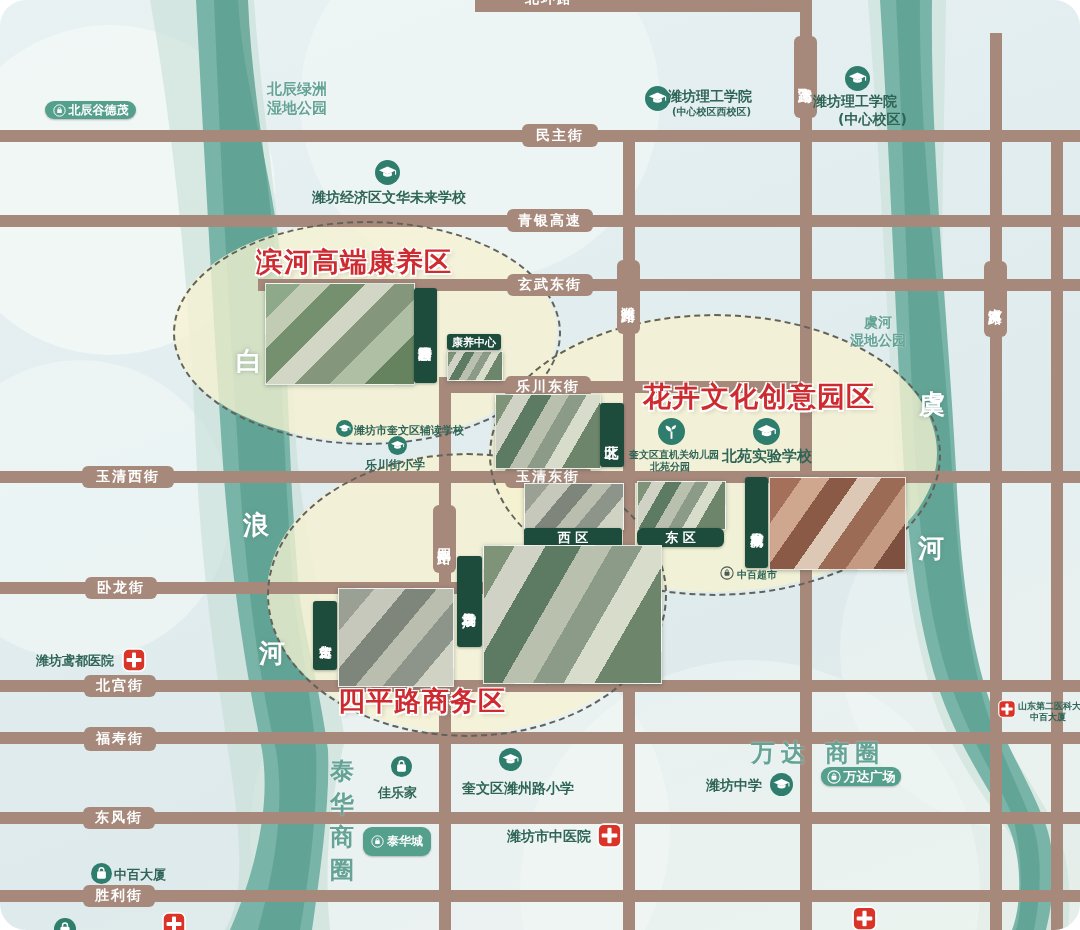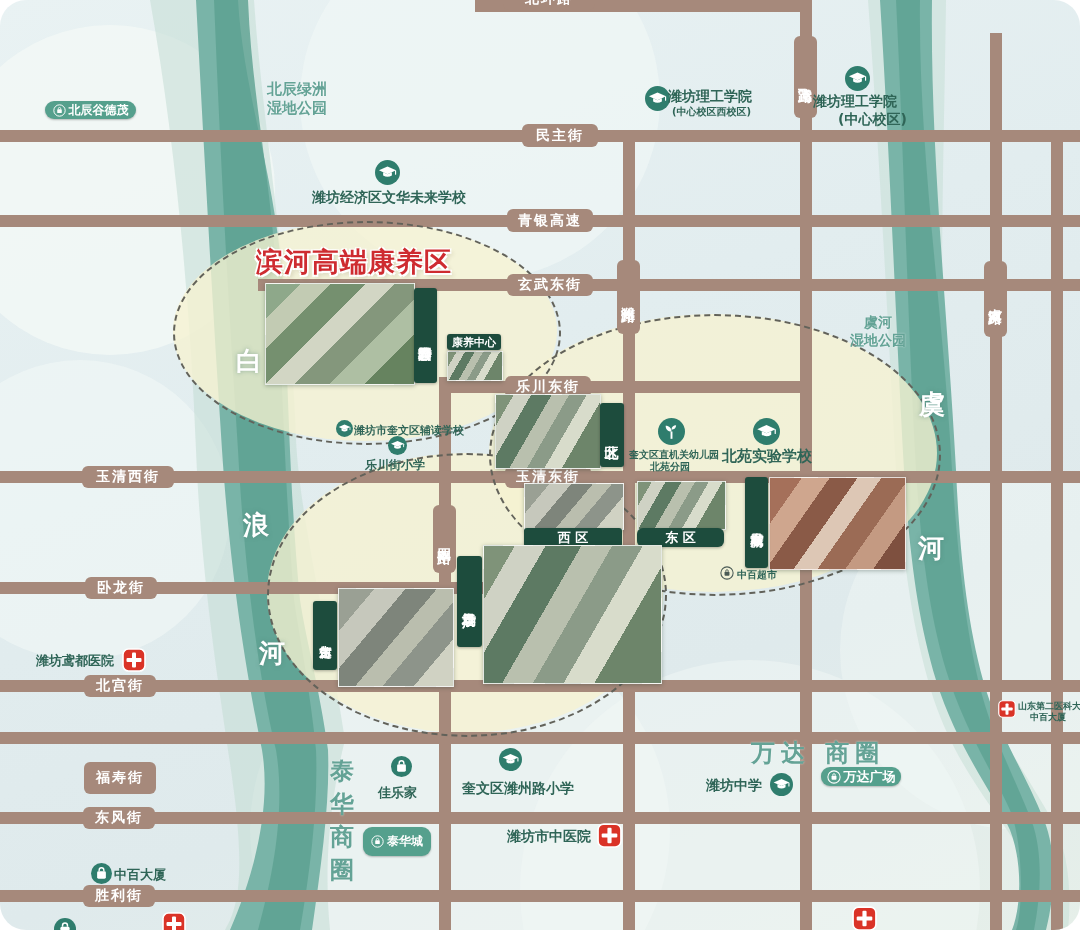--- a/index.html
+++ b/index.html
@@ -90,21 +90,21 @@
     <div class="layer" id="badges">
         <div class="rbadge" style="left: 503px; top: -12px; width: 92px; height: 22px;">北环路</div>
         <div class="rbadge" style="left: 522px; top: 124px; width: 76px; height: 23px;">民主街</div>
         <div class="rbadge" style="left: 507px; top: 209px; width: 86px; height: 23px;">青银高速</div>
         <div class="rbadge" style="left: 507px; top: 274px; width: 86px; height: 22px;">玄武东街</div>
         <div class="rbadge" style="left: 505px; top: 376px; width: 86px; height: 22px;">乐川东街</div>
         <div class="rbadge" style="left: 82px; top: 466px; width: 92px; height: 22px;">玉清西街</div>
         <div class="rbadge" style="left: 505px; top: 466px; width: 86px; height: 22px;">玉清东街</div>
         <div class="rbadge" style="left: 85px; top: 577px; width: 72px; height: 22px;">卧龙街</div>
         <div class="rbadge" style="left: 84px; top: 675px; width: 72px; height: 22px;">北宫街</div>
-        <div class="rbadge" style="left: 84px; top: 762px; width: 72px; height: 32px; text-align: right;">福寿街</div>
+        <div class="rbadge" style="left: 84px; top: 727px; width: 72px; height: 24px; text-align: right;">福寿街</div>
         <div class="rbadge" style="left: 83px; top: 807px; width: 72px; height: 22px;">东风街</div>
         <div class="rbadge" style="left: 83px; top: 885px; width: 72px; height: 22px;">胜利街</div>
         <div class="rbadge vert" style="left: 433px; top: 505px; width: 23px; height: 68px;">四平路</div>
         <div class="rbadge vert" style="left: 617px; top: 260px; width: 23px; height: 74px;">潍州路</div>
         <div class="rbadge vert" style="left: 794px; top: 36px; width: 23px; height: 82px;">鸢飞路</div>
         <div class="rbadge vert" style="left: 984px; top: 261px; width: 23px; height: 76px;">虞河路</div>
       </div>
     <div class="layer" id="photos">
         <div class="photo green" style="left: 265px; top: 283px; width: 148px; height: 100px;"></div>
         <div class="plabel vert" style="left: 414px; top: 288px; width: 23px; height: 95px; font-size: 14px;">君泰静园</div>
@@ -262,20 +262,22 @@
           <span class="icon"><svg width="14" height="14" viewBox="0 0 24 24">
               <circle cx="12" cy="12" r="10.5" fill="none" stroke="#fff" stroke-width="1.8"></circle>
               <rect x="7.8" y="9.8" width="8.4" height="7" rx="1.3" fill="#fff"></rect>
               <path d="M9.8 9.8V8.6a2.2 2.2 0 0 1 4.4 0v1.2" fill="none" stroke="#fff" stroke-width="1.5"></path>
             </svg></span>
           <span>万达广场</span>
         </div>
       </div>
     <div class="layer" id="texts">
         <div class="zone-title" style="left: 238px; top: 244px; font-size: 27px; padding-left: 18px;">滨河高端康养区</div>
+        <div class="zone-title" style="left: 643px; top: 378px; font-size: 28px;">花卉文化创意园区</div>
+        <div class="zone-title" style="left: 338px; top: 683px; font-size: 27px;">四平路商务区</div>
         <div class="tealtext" style="left: 262px; top: 80px; width: 70px; font-size: 15px; line-height: 1.25;">
           <div>北辰绿洲</div>
           <div>湿地公园</div>
         </div>
         <div class="tealtext" style="left: 845px; top: 314px; width: 66px; font-size: 14px; line-height: 1.25;">
           <div>虞河</div>
           <div>湿地公园</div>
         </div>
         <div class="tealtext" style="left: 751px; top: 737px; font-size: 24px; letter-spacing: 6px;">万达 商圈</div>
         <div class="tealtext" style="left: 330px; top: 755px; font-size: 24px;">泰</div>

